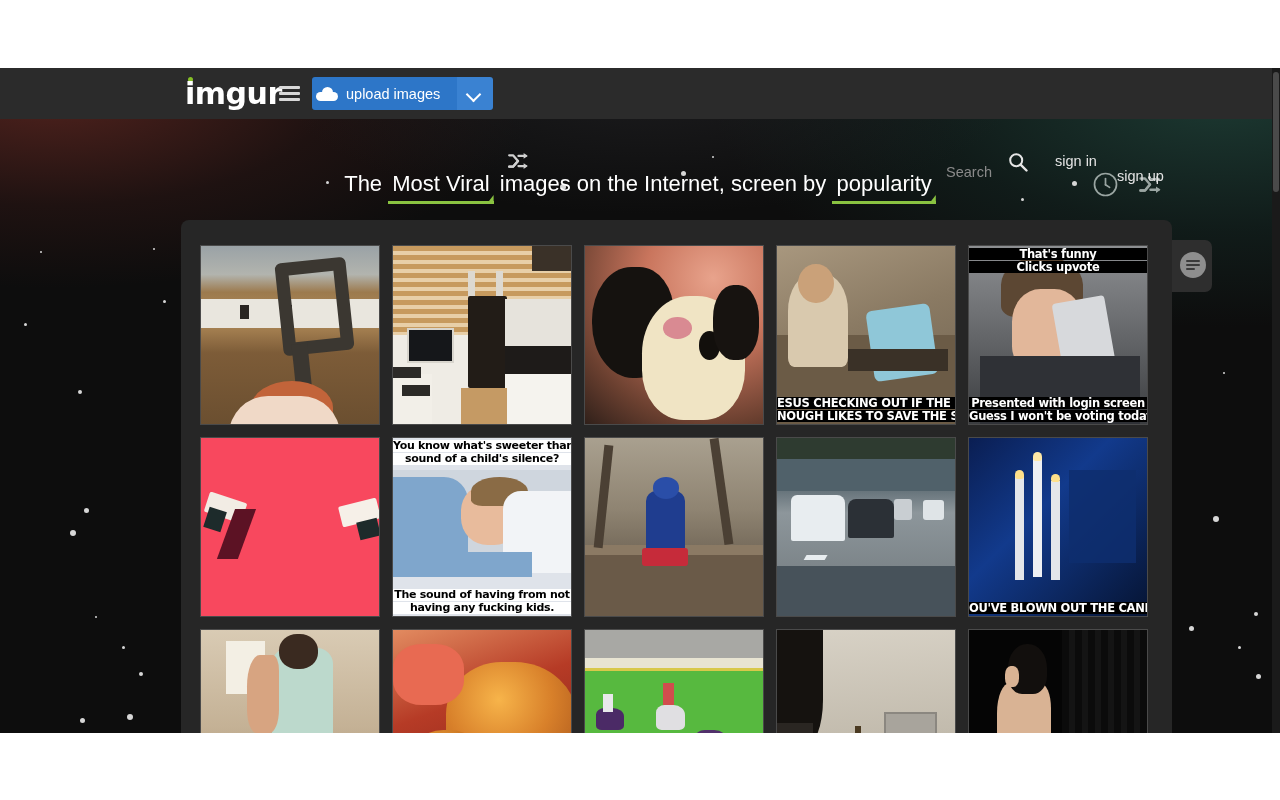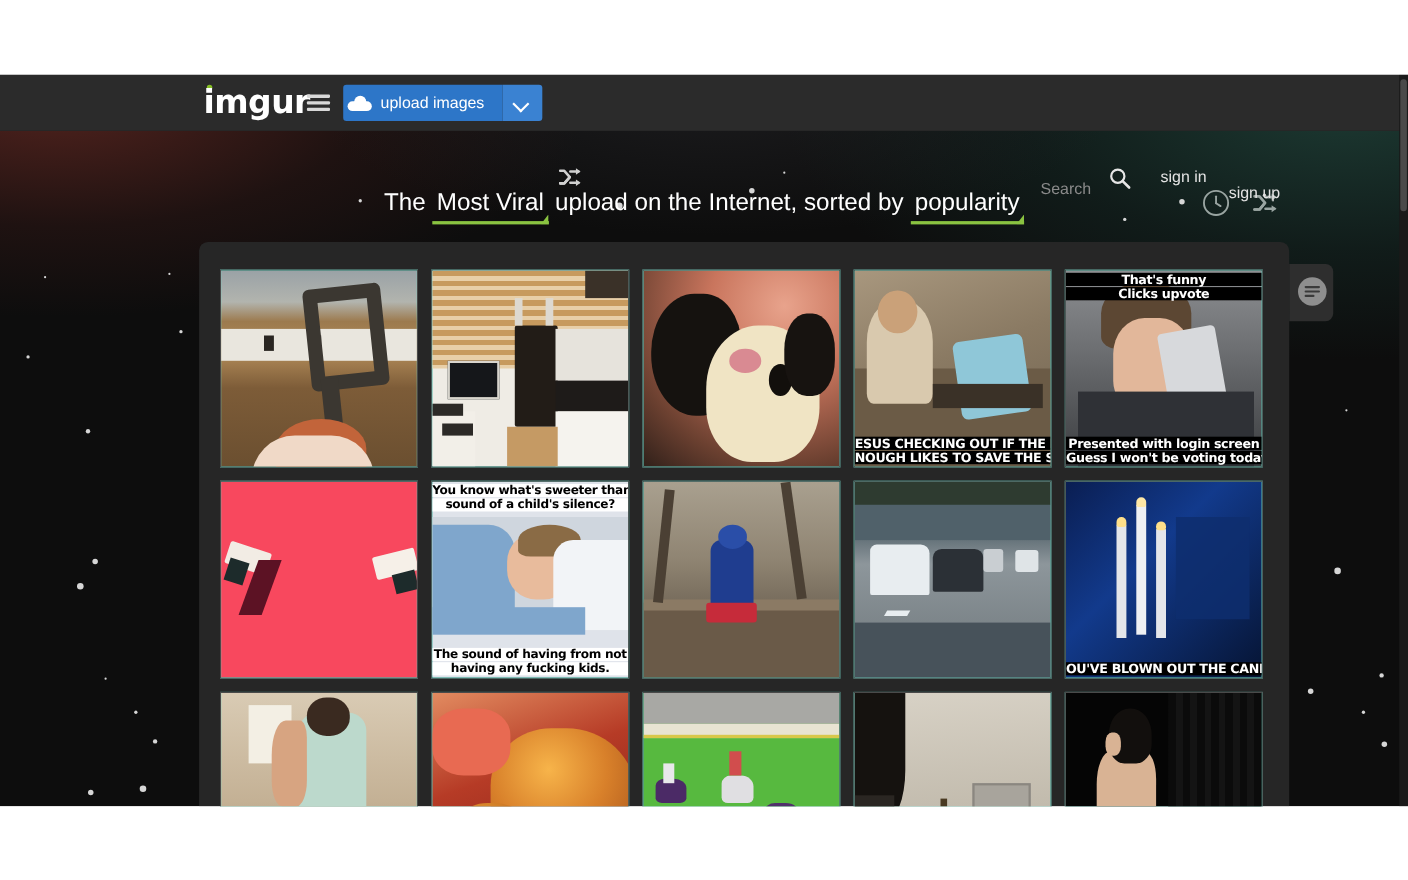--- a/index.html
+++ b/index.html
@@ -74,21 +74,21 @@
   .side-tab { position:absolute; left:1172px; top:172px; width:40px; height:52px;
               background:#2e2e2e; border-radius:0 7px 7px 0; z-index:14; }
   .side-tab-circle { position:absolute; left:8px; top:12px; width:26px; height:26px;
                      border-radius:50%; background:#8e8e8e; }
   .side-tab-circle i { position:absolute; left:6px; background:#3a3a3a; height:2px; border-radius:1px; }
   .side-tab-circle i:nth-child(1){ top:8px;  width:14px; }
   .side-tab-circle i:nth-child(2){ top:12px; width:14px; }
   .side-tab-circle i:nth-child(3){ top:16px; width:9px; }
 
   .grid { position:absolute; left:19px; top:25px; width:953px; height:488px; }
-  .cell { position:absolute; width:180px; height:180px; background:#5eead4; border:1px solid #4a4a4a;
+  .cell { position:absolute; width:180px; height:180px; background:#d946ef; border:1px solid #4a4a4a;
           overflow:hidden; cursor:pointer; }
   .cell .inner { position:absolute; inset:0; overflow:hidden; }
 
   .cap { position:absolute; left:0; right:0; background:#000; color:#fff; font-weight:bold;
          font-family:"DejaVu Sans", sans-serif; text-align:center; line-height:1.05;
          letter-spacing:-0.3px; white-space:nowrap; }
 
   
   .scroll-track { position:absolute; right:0; top:0; width:8px; height:665px; background:#1a1a1a; z-index:60; }
   .scroll-thumb { position:absolute; right:1px; top:4px; width:6px; height:120px; background:#4a4a4a; border-radius:3px; }
@@ -165,21 +165,21 @@
           <div class="star" style="left: 606px; top: 393px; width: 3px; height: 3px;"></div>
           <div class="star" style="left: 655px; top: 469px; width: 4px; height: 4px;"></div>
           <div class="star" style="left: 430px; top: 569px; width: 5px; height: 5px;"></div>
         </div>
     </div>
 
     <div class="title-row">
       <div class="title-text">
         <span>The</span>
         <span class="hl">Most Viral</span>
-        <span>upload on the Internet, sorted by</span>
+        <span>images on the Internet, screen by</span>
         <span class="hl">popularity</span>
       </div>
 
       <div class="icon-clock">
         <svg viewBox="0 0 25 25" width="25" height="25">
           <circle cx="12.5" cy="12.5" r="11" fill="none" stroke="#9aa5a2" stroke-width="1.7"></circle>
           <line x1="12.5" y1="6.5" x2="12.5" y2="12.8" stroke="#9aa5a2" stroke-width="1.7" stroke-linecap="round"></line>
           <line x1="12.5" y1="12.8" x2="16.6" y2="15.4" stroke="#9aa5a2" stroke-width="1.7" stroke-linecap="round"></line>
         </svg>
       </div>

